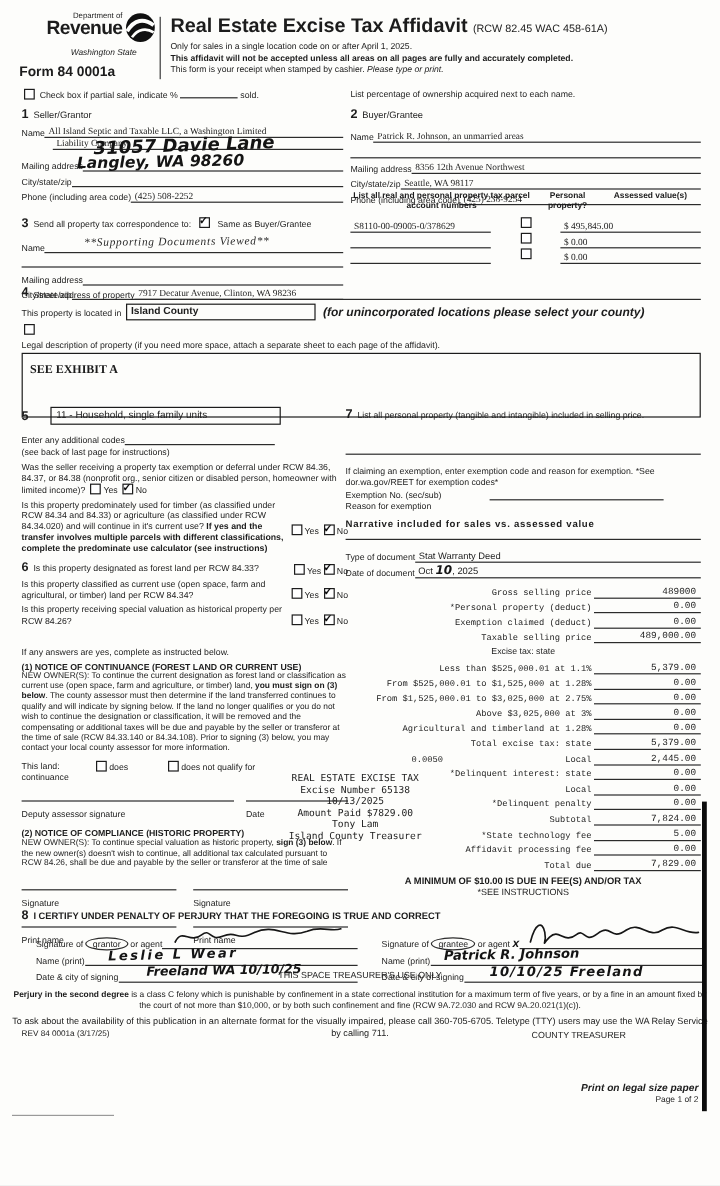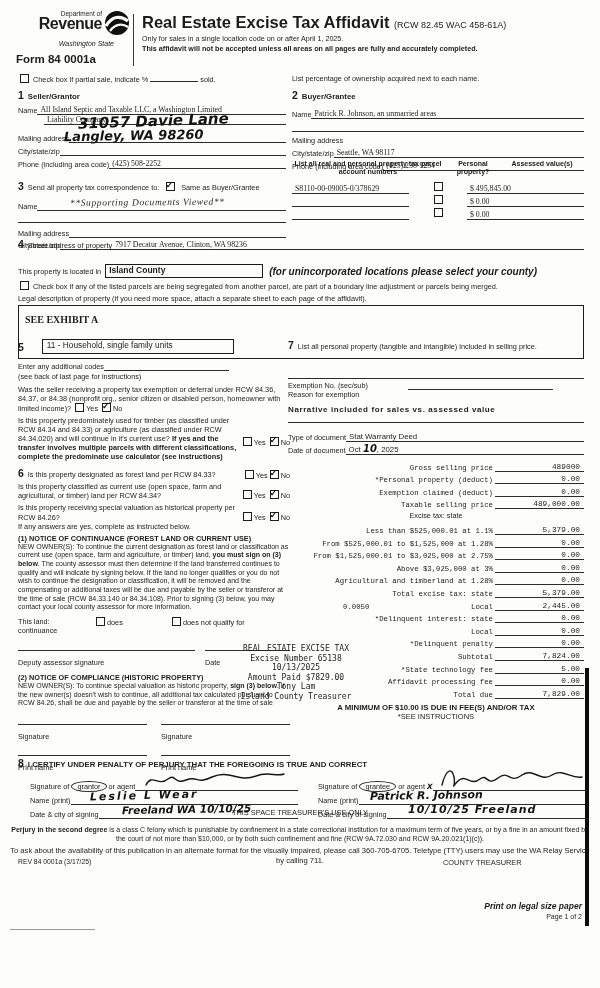--- a/index.html
+++ b/index.html
@@ -6,21 +6,21 @@
   .page{position:relative;width:600px;height:988px;background:#fdfdfb;margin:0 auto;
         font-family:"Liberation Sans",sans-serif;color:#1c1c1c;overflow:hidden;}
   .abs{position:absolute;}
   .lbl{font-size:7.3px;}
   .small{font-size:7px;line-height:1.24;}
   .b{font-weight:bold;}
   .i{font-style:italic;}
   .serif{font-family:"Liberation Serif",serif;}
   .mono{font-family:"DejaVu Sans Mono",monospace;}
   .sec-num{font-weight:bold;font-size:10.5px;margin-right:4px;}
-  .sec-head{font-weight:bold;font-size:7.8px;}
+  .sec-head{font-weight:normal;font-size:7.8px;}
   .row{display:flex;align-items:flex-end;}
   .fill{flex:1;border-bottom:1px solid #2b2b2b;min-height:9px;font-size:7.8px;padding:0 2px 0 3px;}
   .cb{display:inline-block;width:7px;height:7px;border:1px solid #1c1c1c;background:#fff;
       vertical-align:-1px;position:relative;margin:0 2px;}
   .cb.checked::after{content:"✓";position:absolute;left:-1px;top:-3px;font-size:9px;font-weight:bold;color:#111;}
   .yn{white-space:nowrap;font-size:7.3px;}
   .tax-row{display:flex;align-items:flex-end;height:12.6px;font-family:Liberation Mono, monospace;}
   .tax-label{width:205px;text-align:right;font-size:7.3px;padding-right:2px;position:relative;}
   .tax-line{flex:1;border-bottom:1px solid #2b2b2b;text-align:right;font-size:7.8px;padding:0 4px 0 2px;}
   .hw{font-family:"DejaVu Sans",sans-serif;font-style:italic;font-weight:bold;color:#141414;white-space:nowrap;}
@@ -53,20 +53,21 @@
   </div>
   <div class="abs" style="left:133px;top:14px;width:0;height:52px;border-left:1.5px solid #3a3a3a;"></div>
   <div class="abs" style="left:142px;top:13px;width:452px;">
     <div>
       <span class="b" style="font-size:16.5px;">Real Estate Excise Tax Affidavit</span>
       <span style="font-size:9px;">(RCW 82.45 WAC 458-61A)</span>
     </div>
     <div style="font-size:7.2px;line-height:1.32;margin-top:2px;">
       <div>Only for sales in a single location code on or after April 1, 2025.</div>
       <div class="b">This affidavit will not be accepted unless all areas on all pages are fully  and accurately completed.</div>
+      <div><span>This form is your receipt when stamped by cashier. </span><span class="i">Please type or print.</span></div>
     </div>
   </div>
 
   <div class="abs lbl" style="left:18px;top:74px;width:270px;">
     <span class="cb"></span>
     <span>Check box if partial sale, indicate %</span>
     <span style="display:inline-block;width:48px;border-bottom:1px solid #2b2b2b;"></span>
     <span>sold.</span>
   </div>
   <div class="abs lbl" style="left:292px;top:74px;width:294px;">List percentage of ownership acquired next to each name.</div>
@@ -124,20 +125,21 @@
     <div><span class="sec-num">2</span><span class="sec-head">Buyer/Grantee</span></div>
     <div class="row" style="margin-top:3px;height:13px;">
         <span class="lbl">Name</span>
         <span class="fill serif">Patrick R. Johnson, an unmarried areas</span>
       </div>
     <div class="row" style="height:13px;">
         <span class="fill"></span>
       </div>
     <div class="row" style="height:13px;">
         <span class="lbl">Mailing address</span>
+        <span class="fill serif">8356 12th Avenue Northwest</span>
       </div>
     <div class="row" style="height:13px;">
         <span class="lbl">City/state/zip</span>
         <span class="fill serif">Seattle, WA 98117</span>
       </div>
     <div class="row" style="height:13px;">
         <span class="lbl">Phone (including area code)</span>
         <span class="fill serif">(425) 238-9254</span>
       </div>
   </div>
@@ -164,28 +166,27 @@
       <span class="fill serif">$ 0.00</span>
     </div>
   </div>
 
   <div class="abs" style="left:18px;top:238px;width:566px;">
     <div class="row" style="height:12px;">
       <span class="sec-num">4</span>
       <span class="lbl">Street address of property</span>
       <span class="fill serif">7917 Decatur Avenue, Clinton, WA 98236</span>
     </div>
-    <div style="margin-top:14px;display:flex;align-items:center;">
+    <div style="margin-top:3px;display:flex;align-items:center;">
       <span class="lbl">This property is located in</span>
       <span class="boxed" style="width:150px;height:12px;margin-left:4px;font-size:8.5px;font-weight:bold;padding:0 3px;">Island County</span>
       <span class="b i" style="font-size:10px;margin-left:6px;">(for unincorporated locations please select your county)</span>
     </div>
     <div style="margin-top:3px;" class="lbl">
       <span class="cb"></span>
-      <span>Check box if any of the listed parcels are being segregated from another parcel, are part of a boundary line adjustment or parcels being merged.</span>
     </div>
     <div style="margin-top:3px;" class="lbl">Legal description of property (if you need more space, attach a separate sheet to each page of the affidavit).</div>
     <div class="boxed" style="margin-top:2px;height:46px;border-width:1.5px;padding:3px 6px;">
       <span class="serif b" style="font-size:10px;">SEE EXHIBIT A</span>
     </div>
   </div>
 
   <div class="abs" style="left:18px;top:339px;width:272px;">
     <div style="display:flex;align-items:center;">
       <span class="sec-num">5</span>
@@ -210,24 +211,24 @@
       <div class="yn"><span class="cb"></span><span>Yes</span><span class="cb checked"></span><span>No</span></div>
     </div>
     <div style="display:flex;align-items:flex-end;margin-top:2px;">
       <div class="p" style="flex:1;width:200px;">Is this property classified as current use (open space, farm and agricultural, or timber) land per RCW 84.34?</div>
       <div class="yn" style="margin-left:3px;"><span class="cb"></span><span>Yes</span> <span class="cb checked"></span><span>No</span></div>
     </div>
     <div style="display:flex;align-items:flex-end;margin-top:3px;">
       <div class="p" style="flex:1;width:200px;">Is this property receiving special valuation as historical property per RCW 84.26?</div>
       <div class="yn" style="margin-left:3px;"><span class="cb"></span><span>Yes</span> <span class="cb checked"></span><span>No</span></div>
     </div>
-    <div class="p" style="margin-top:0;">If any answers are yes, complete as instructed below.</div>
+    <div class="p" style="margin-top:17px;">If any answers are yes, complete as instructed below.</div>
     <div class="p b" style="margin-top:3px;">(1) NOTICE OF CONTINUANCE (FOREST LAND OR CURRENT USE)</div>
     <div class="small"><span>NEW OWNER(S): To continue the current designation as forest land or classification as current use (open space, farm and agriculture, or timber) land, </span><b>you must sign on (3) below</b><span>. The county assessor must then determine if the land transferred continues  to qualify and will indicate by signing below. If the land no longer qualifies or you do not wish to continue the designation or classification, it will be removed and the compensating or additional taxes will be due and payable by the seller or transferor at the time of sale (RCW 84.33.140 or 84.34.108). Prior to signing (3) below, you may contact your local county assessor for more information.</span></div>
-    <div style="display:flex;margin-top:5px;gap:16px;">
+    <div style="display:flex;margin-top:5px;">
       <div class="lbl" style="width:60px;"><span>This land:</span><br><span>continuance</span></div>
       <div class="lbl" style="width:60px;"><span class="cb"></span><span>does</span></div>
       <div class="lbl"><span class="cb"></span><span>does not qualify for</span></div>
     </div>
     <div style="display:flex;margin-top:6px;">
       <div style="flex:1;margin-right:10px;"><div style="border-bottom:1px solid #2b2b2b;height:9px;"></div><span class="lbl">Deputy assessor signature</span></div>
       <div style="width:85px;"><div style="border-bottom:1px solid #2b2b2b;height:9px;"></div><span class="lbl">Date</span></div>
     </div>
     <div class="p b" style="margin-top:4px;">(2) NOTICE OF COMPLIANCE (HISTORIC PROPERTY)</div>
     <div class="small"><span>NEW OWNER(S): To continue special valuation as historic property, </span><b>sign (3) below</b><span>. If the new owner(s) doesn't wish to continue, all additional tax calculated pursuant to RCW 84.26, shall be due and payable by the seller or transferor at the time of sale</span></div>
@@ -237,20 +238,21 @@
     </div>
     <div style="display:flex;gap:14px;margin-top:4px;">
       <div style="flex:1;"><div style="border-bottom:1px solid #2b2b2b;height:8px;"></div><span class="lbl">Print name</span></div>
       <div style="flex:1;"><div style="border-bottom:1px solid #2b2b2b;height:8px;"></div><span class="lbl">Print name</span></div>
     </div>
   </div>
 
   <div class="abs" style="left:288px;top:339px;width:296px;">
     <div class="p"><span class="sec-num">7</span><span>List all personal property (tangible and intangible) included in selling price.</span></div>
     <div style="border-bottom:1px solid #2b2b2b;height:26px;"></div>
+    <div class="p" style="margin-top:9px;">If claiming an exemption, enter exemption code and reason for exemption. *See dor.wa.gov/REET for exemption codes*</div>
     <div class="row" style="height:11px;">
         <span class="lbl">Exemption No. (sec/sub)</span>
         <span class="fill" style="max-width:140px;margin-left:40px;"></span>
       </div>
     <div class="lbl">Reason for exemption</div>
     <div class="b" style="font-size:8px;letter-spacing:0.6px;margin-top:6px;">Narrative included for sales vs. assessed value</div>
     <div style="border-bottom:1px solid #2b2b2b;height:8px;"></div>
     <div class="row" style="margin-top:6px;height:13px;">
         <span class="lbl">Type of document</span>
         <span class="fill">Stat Warranty Deed</span>

